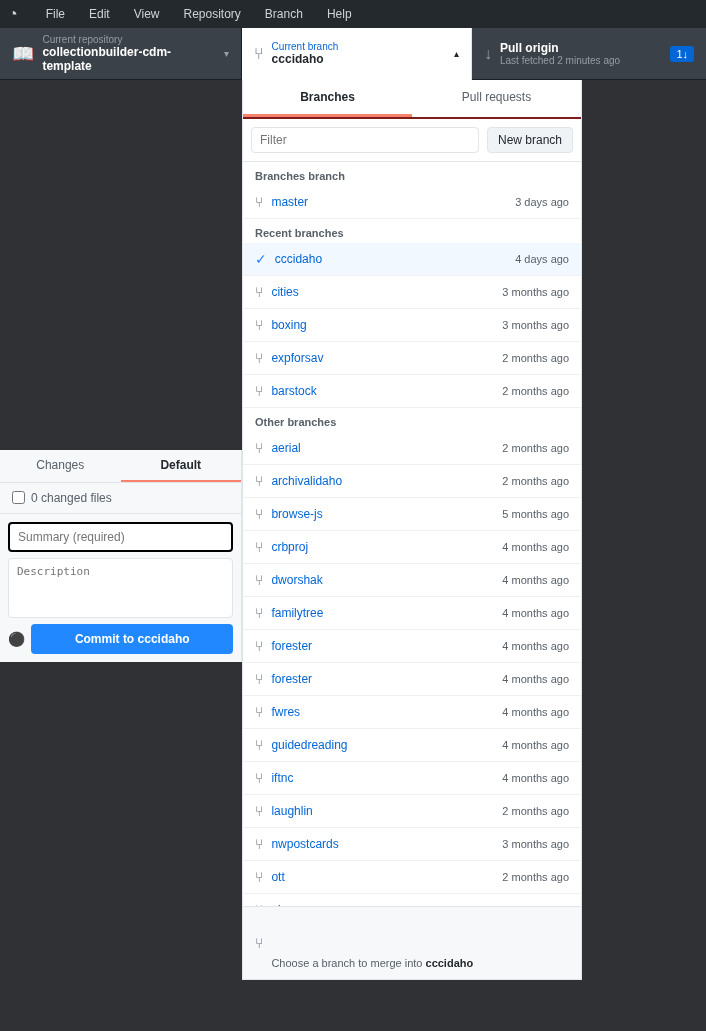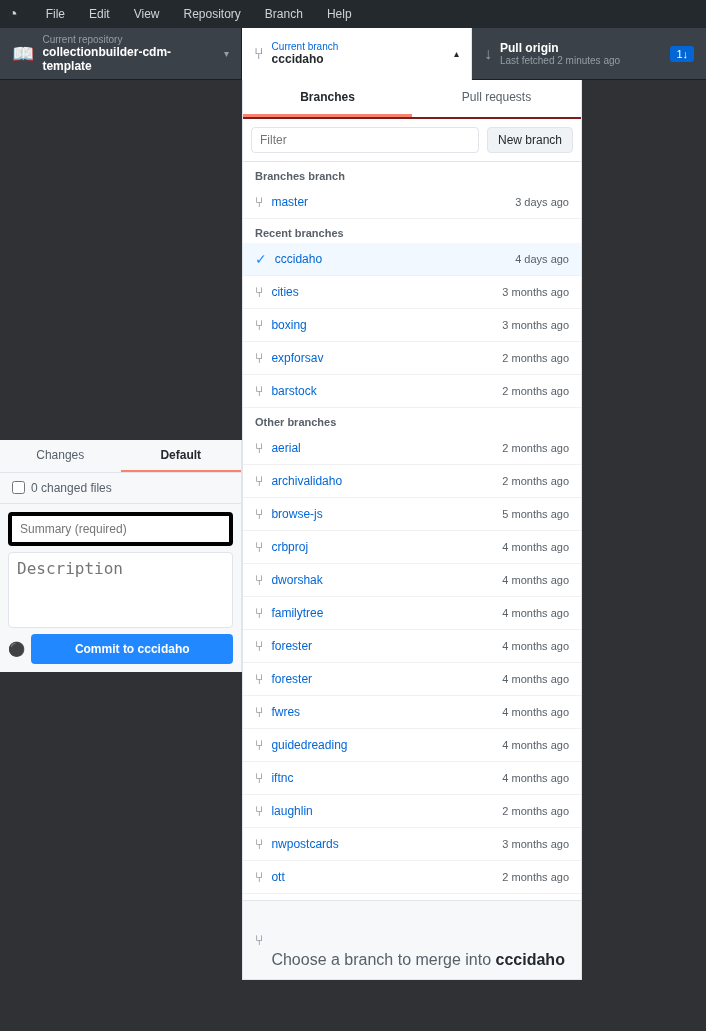--- a/index.html
+++ b/index.html
@@ -149,35 +149,35 @@
       flex: 1;
       display: flex;
       flex-direction: column;
       justify-content: flex-end;
       padding: 8px;
       gap: 6px;
     }
     .summary-input {
       width: 100%;
       padding: 6px 8px;
-      border: 4px solid #000000;
+      border: 2px solid #000000;
       border-radius: 4px;
       font-size: 12px;
       color: #6a737d;
       background: #fff;
     }
     .description-input {
       width: 100%;
       padding: 6px 8px;
       border: 1px solid #e1e4e8;
       border-radius: 4px;
-      font-size: 16px;
+      font-size: 11px;
       color: #6a737d;
       background: #fff;
-      height: 76px;
+      height: 60px;
       resize: none;
     }
     .commit-row {
       display: flex;
       align-items: center;
       gap: 6px;
     }
     .commit-icon { color: #586069; font-size: 14px; }
     .commit-btn {
       flex: 1;
@@ -296,21 +296,21 @@
     .dropdown-footer {
       border-top: 1px solid #e1e4e8;
       padding: 10px 12px;
       display: flex;
       align-items: center;
       gap: 8px;
       background: #f6f8fa;
     }
     .footer-icon { color: #6a737d; font-size: 14px; }
     .footer-text {
-      font-size: 16px;
+      font-size: 11px;
       color: #586069;
       margin-top: 40px;
     }
     .footer-text strong { color: #24292e; }
 
     
     .right-area {
       flex: 1;
       background: #2f3135;
     }

